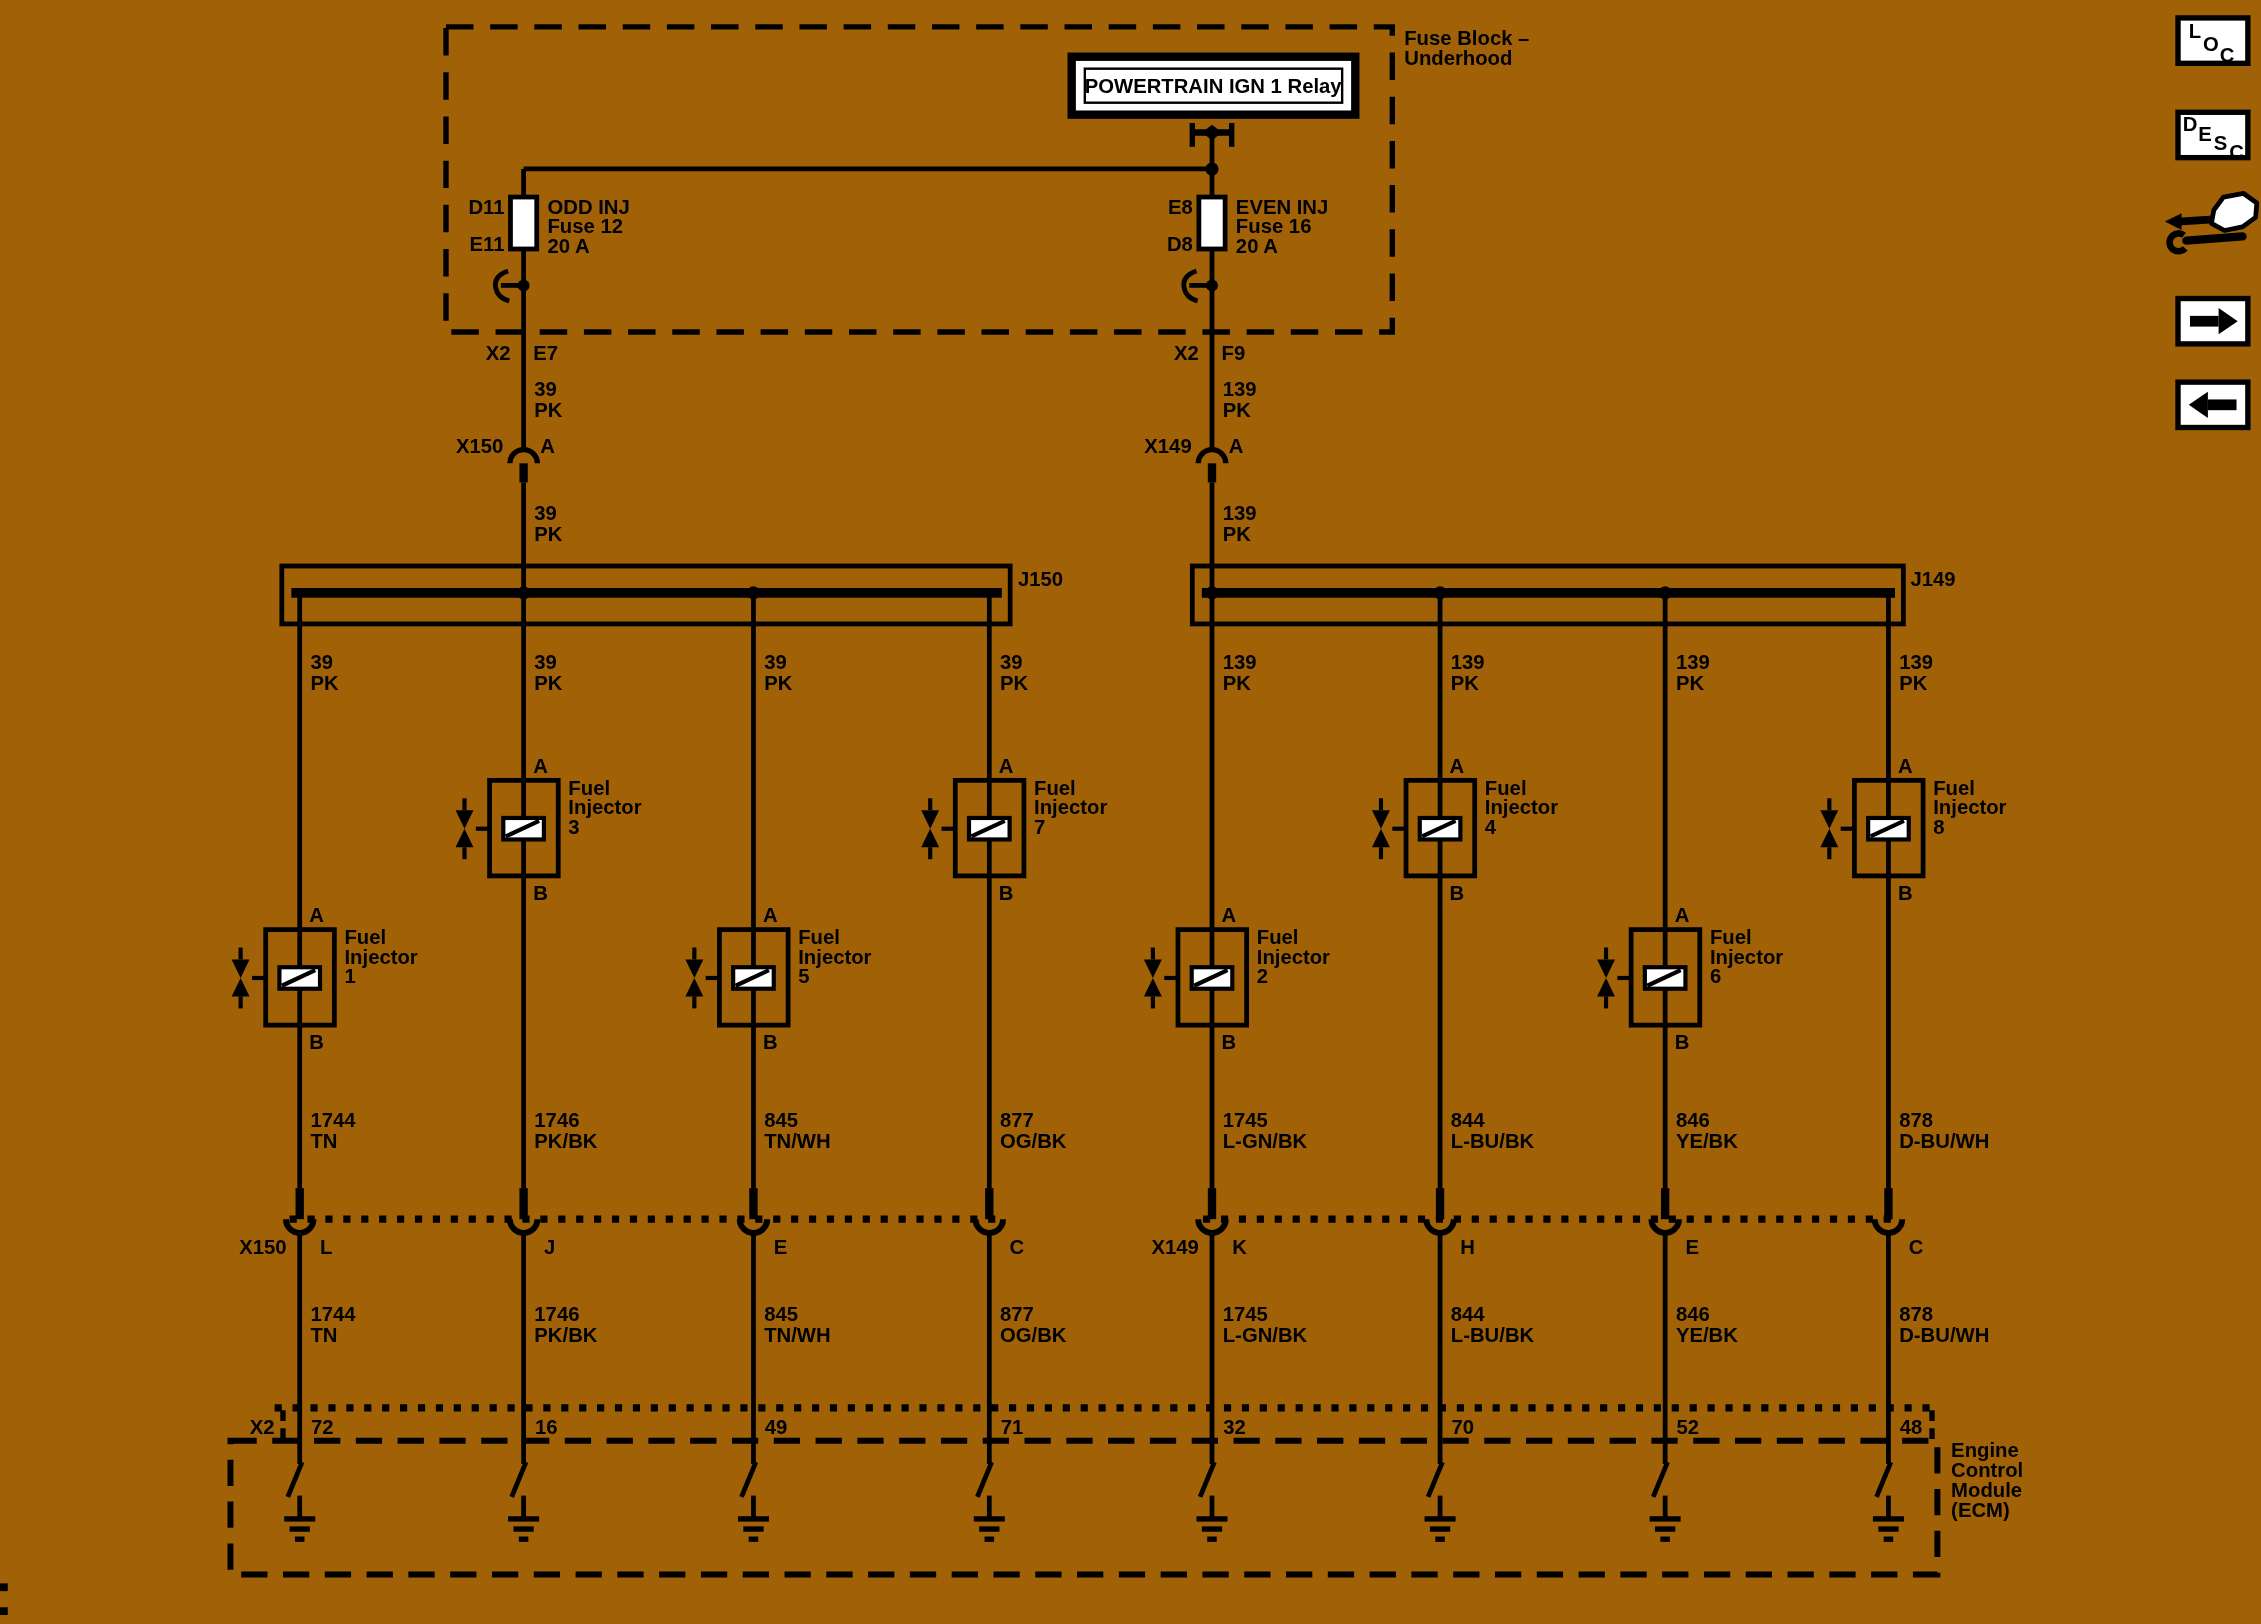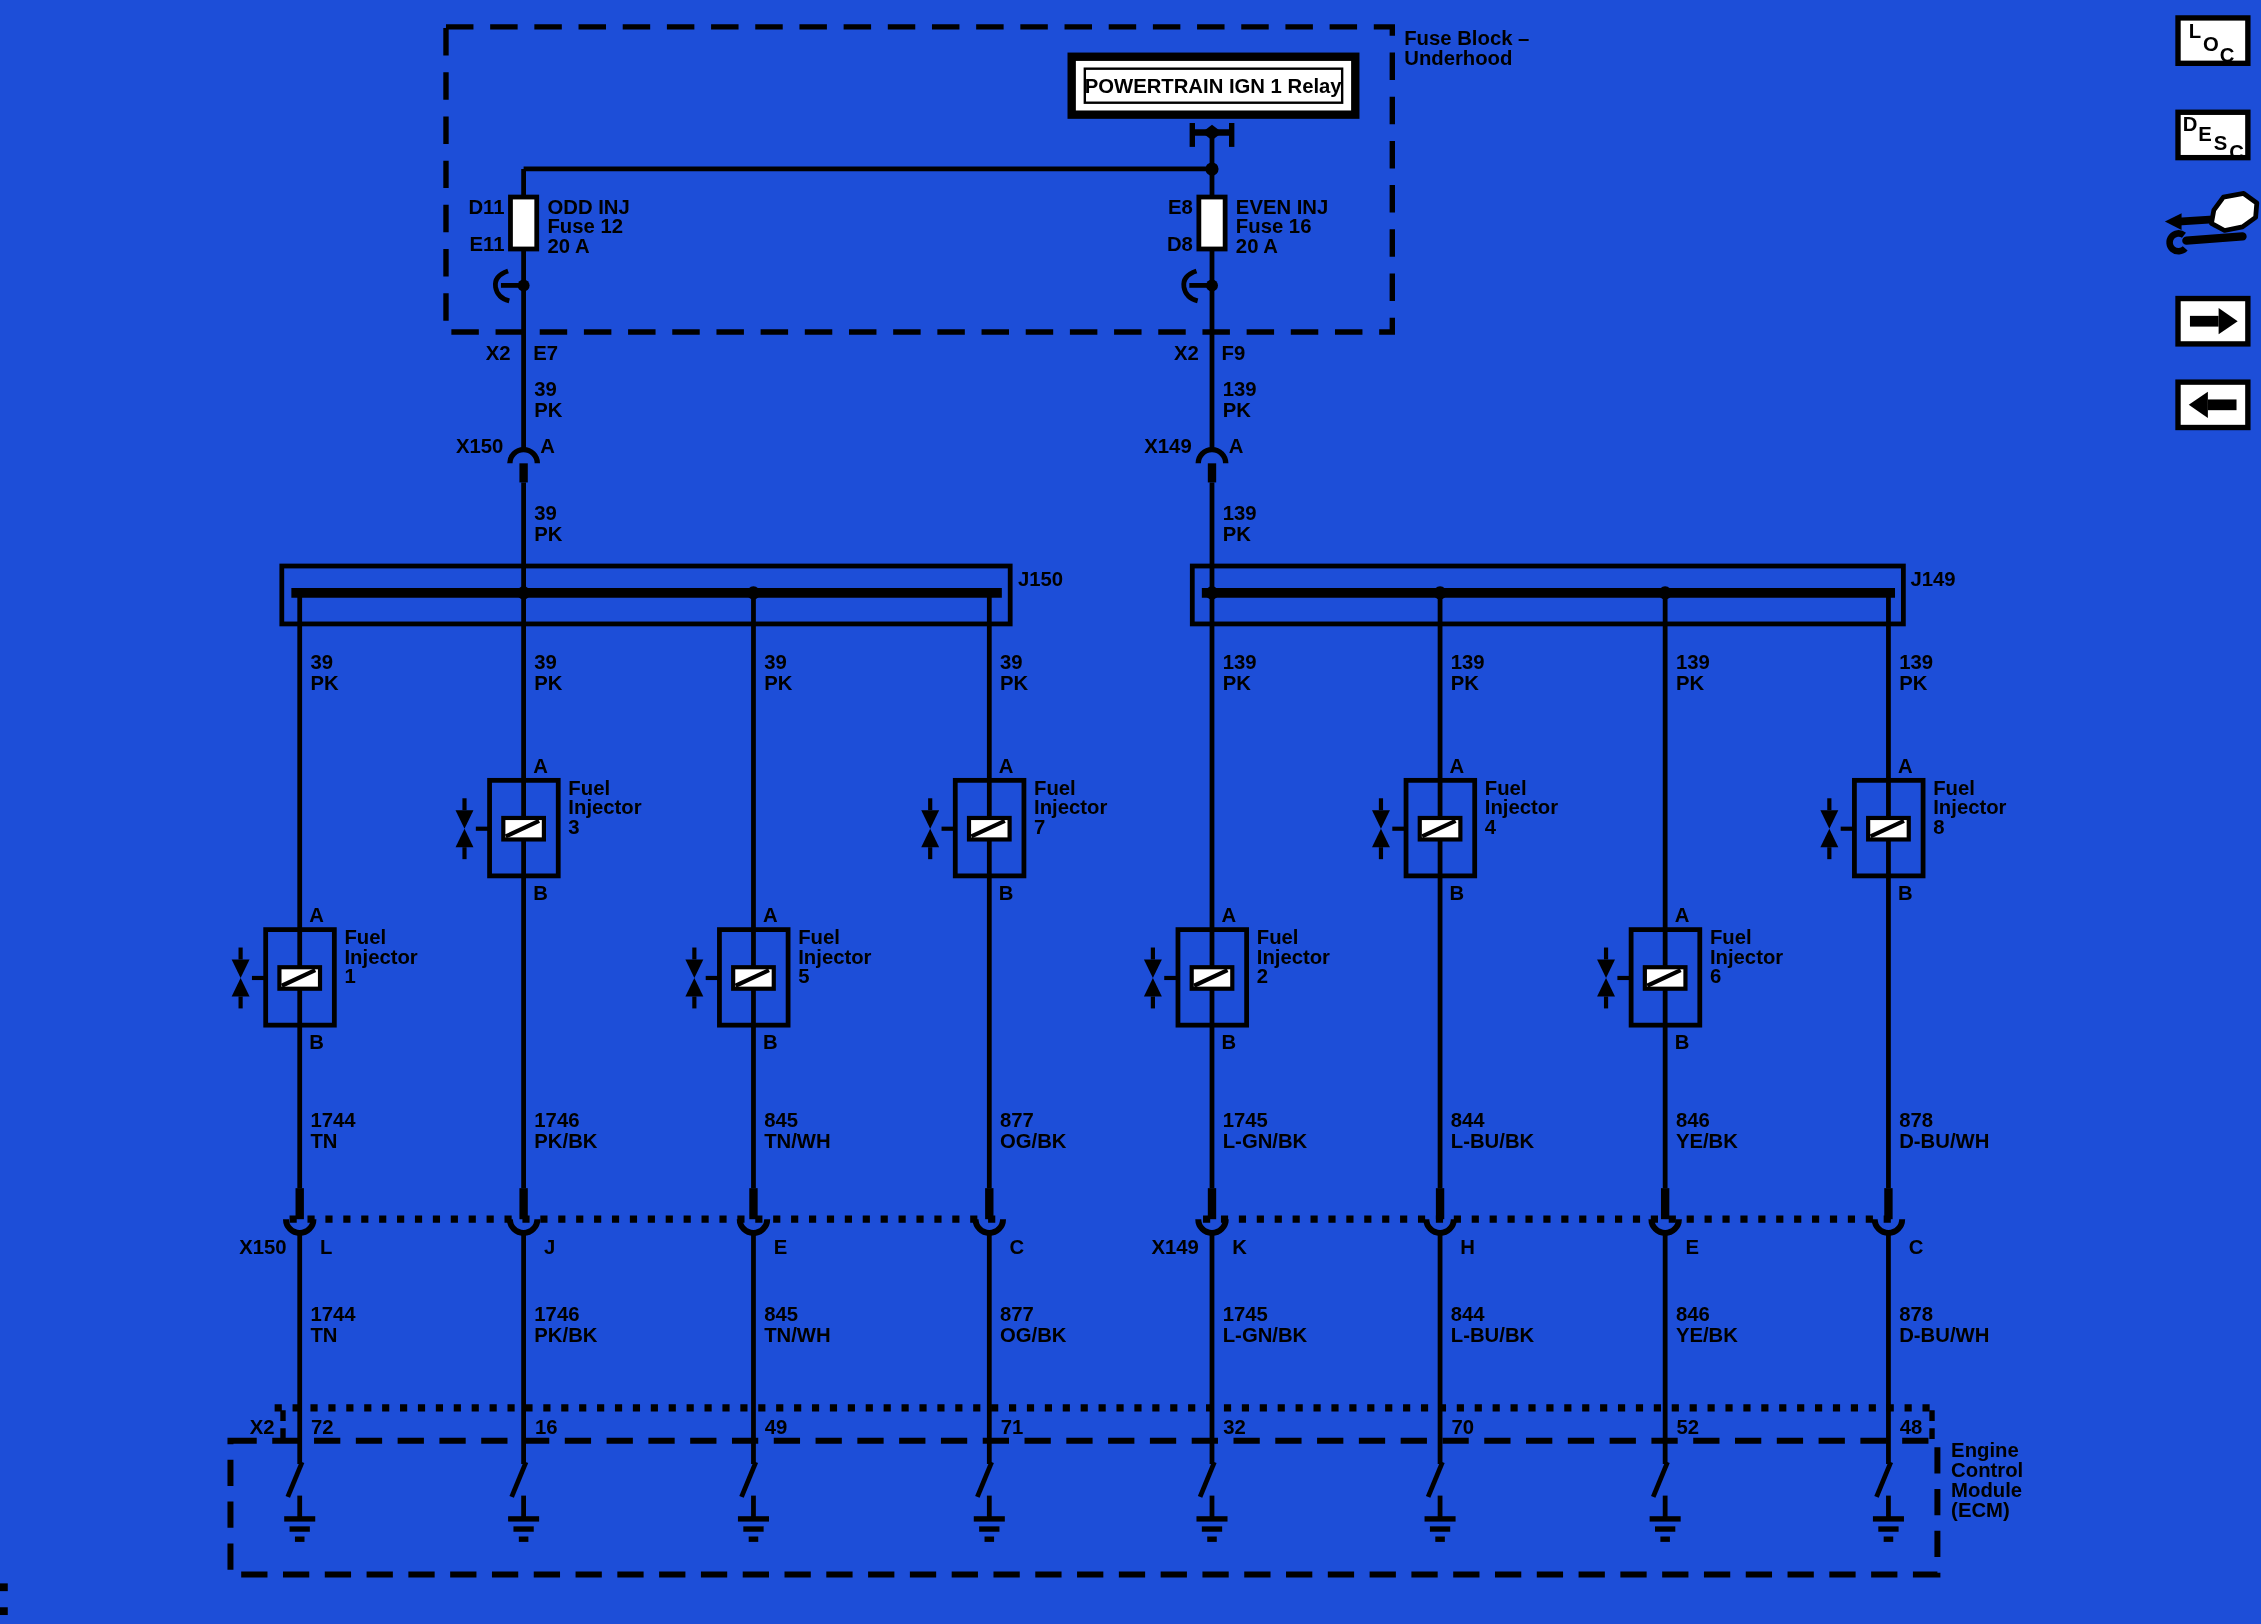--- a/index.html
+++ b/index.html
@@ -1,16 +1,16 @@
 <!DOCTYPE html>
 <html style="font-size:9.6px"><head>
 <meta charset="utf-8">
 <style>
   html,body{margin:0;padding:0;background:#ffffff;}
-  #stage{position:relative;width:2261px;height:1624px;background:#1d4ed8;overflow:hidden;}
+  #stage{position:relative;width:2261px;height:1624px;background:#a16207;overflow:hidden;}
   svg{position:absolute;left:0;top:0;}
   text{font-family:"Liberation Sans",sans-serif;font-weight:bold;fill:#000;font-size:34px;}
 </style>
 </head>
 <body>
 
 <div id="stage">
 <svg id="diagram" width="2261" height="1624" viewBox="0 0 3787 2720" xmlns="http://www.w3.org/2000/svg">
 
   <g>

